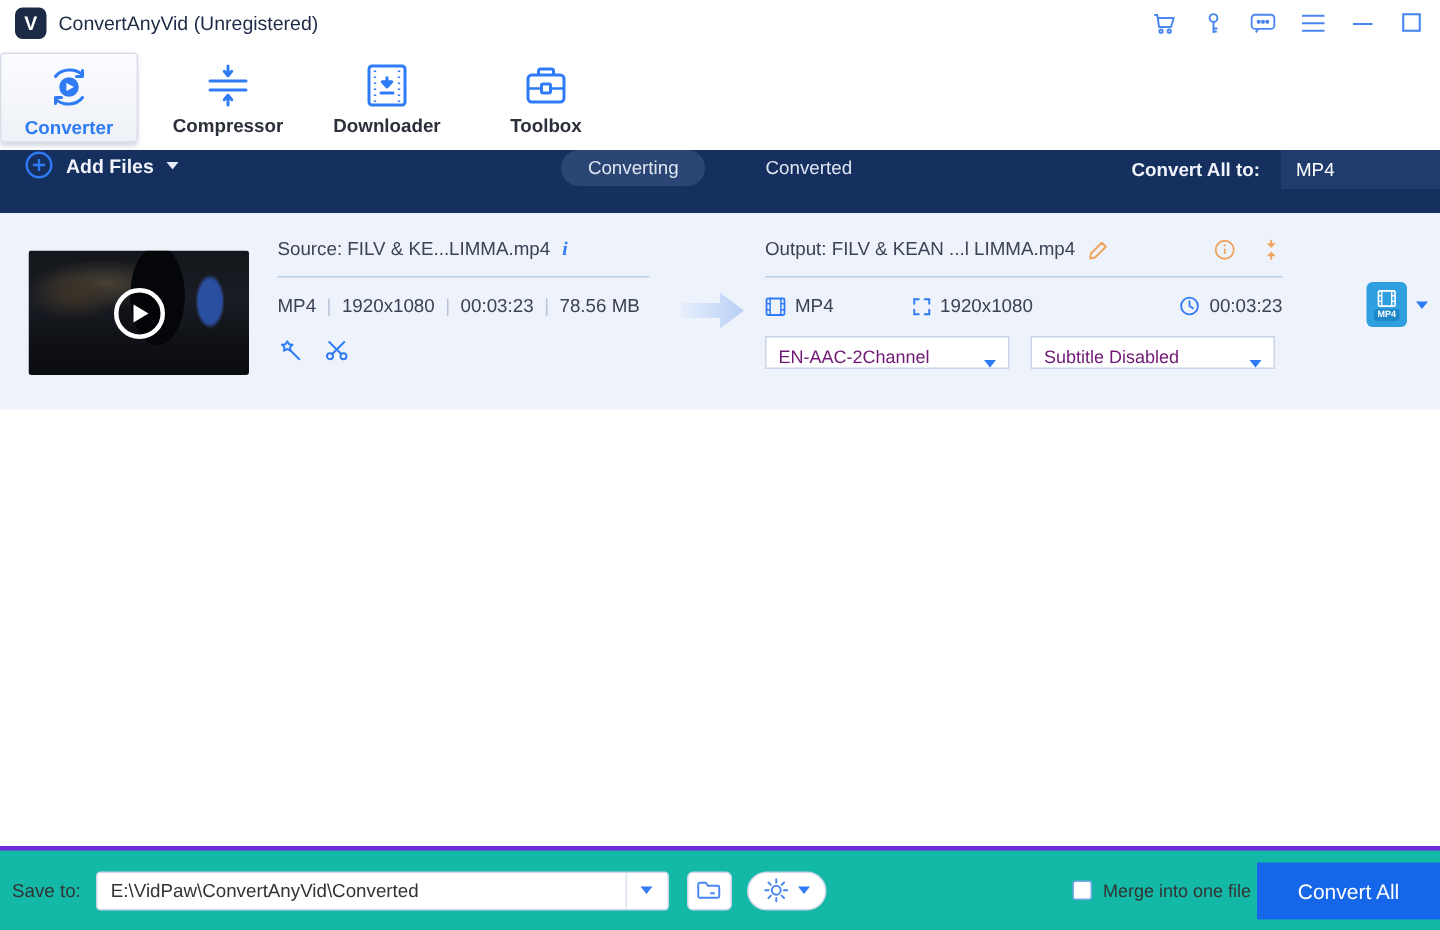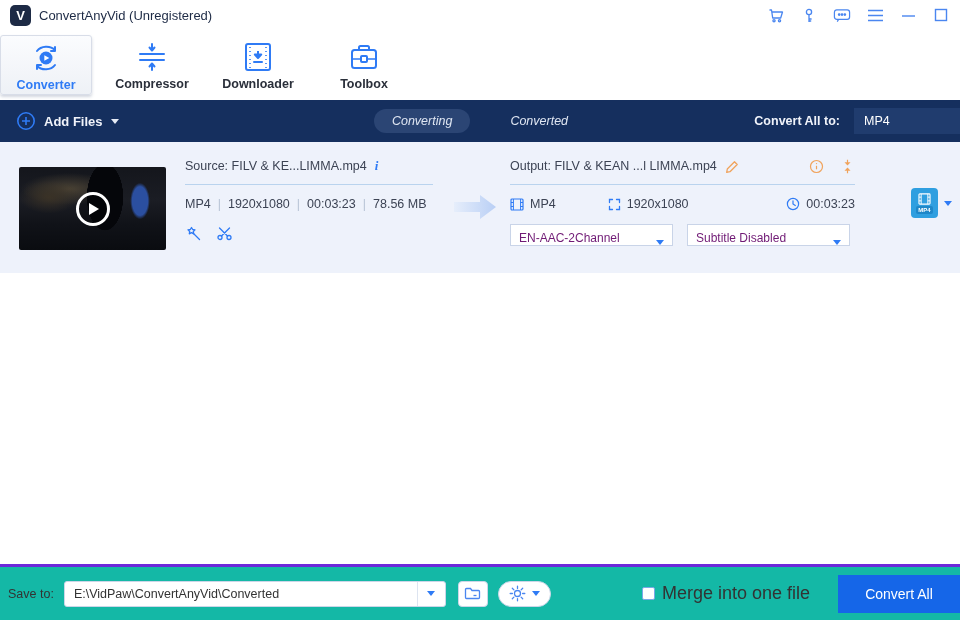--- a/index.html
+++ b/index.html
@@ -19,26 +19,26 @@
   .tabstrip { height:70px; background:#fff; display:flex; align-items:flex-start; gap:14px; padding-top:5px; }
   .navtab { width:92px; height:60px; display:flex; flex-direction:column; align-items:center; justify-content:flex-start;
             padding-top:5px; border-radius:3px; cursor:pointer; }
   .navtab .nt-icon { height:34px; display:flex; align-items:center; justify-content:center; color:#2f7bf5; }
   .navtab .nt-label { font-size:12.5px; font-weight:bold; color:#2a2f3a; margin-top:3px; }
   .navtab.active { background:linear-gradient(#fbfcfe,#eef1f6); border:1px solid #d8dde8;
                    box-shadow:0 2px 3px rgba(80,95,130,.25); }
   .navtab.active .nt-label { color:#2f7bf5; }
 
   
-  .navybar { height:42px; background:#152f5e; display:flex; align-items:center; padding:0 16px; color:#e6ebf5; }
+  .navybar { height:42px; background:#152f5e; display:flex; align-items:flex-start; padding:0 16px; color:#e6ebf5; }
   .addfiles { display:flex; align-items:center; gap:8px; cursor:pointer; }
   .addfiles .af-label { font-size:13px; font-weight:bold; color:#f0f3fa; }
   .caret { width:0; height:0; border-left:4px solid transparent; border-right:4px solid transparent; border-top:5px solid #e6ebf5; display:inline-block; }
   .caret.blue { border-top-color:#2f7bf5; }
-  .mid-tabs { position:absolute; left:0; right:0; display:flex; justify-content:center; gap:22px; pointer-events:none;font-style:italic; }
+  .mid-tabs { position:absolute; left:0; right:0; display:flex; justify-content:center; gap:22px; pointer-events:none; }
   .mid-tabs > div { pointer-events:auto; }
   .pill { font-size:12.5px; padding:5px 18px; border-radius:12px; cursor:pointer; color:#dfe6f2; }
   .pill.active { background:#2b4574; }
   .convert-to { margin-left:auto; display:flex; align-items:center; gap:14px; z-index:2; }
   .convert-to .ct-label { font-size:12.5px; font-weight:bold; color:#f0f3fa; }
   .ct-value { background:#203c6e; height:26px; width:106px; margin-right:-16px; display:flex; align-items:center; padding-left:10px; font-size:12.5px; color:#fff; cursor:pointer; }
 
   
   .filelist { background:#fff; }
   .filerow { height:131px; background:#eef2fb; position:relative; }
@@ -93,22 +93,22 @@
   .saveto-label { font-size:12.5px; color:#333; margin-right:10px; }
   .pathbox { width:382px; height:26px; background:#fff; border:1px solid #ccd6e8; border-radius:3px; display:flex; align-items:center; }
   .pathbox .path-text { flex:1; font-size:12.5px; color:#333; padding:0 9px; white-space:nowrap; overflow:hidden; }
   .pathbox .path-caret { width:28px; align-self:stretch; border-left:1px solid #dde4f0; display:flex; align-items:center; justify-content:center; cursor:pointer; }
   .sqbtn { width:30px; height:26px; background:#fff; border:1px solid #ccd6e8; border-radius:4px; margin-left:12px;
            display:flex; align-items:center; justify-content:center; color:#4a86f0; cursor:pointer; }
   .gearpill { height:26px; background:#fff; border:1px solid #ccd6e8; border-radius:13px; margin-left:10px; padding:0 10px;
               display:flex; align-items:center; gap:6px; color:#4a86f0; cursor:pointer; }
   .mergewrap { margin-left:auto; display:flex; align-items:center; gap:7px; }
   .checkbox { width:13px; height:13px; background:#fff; border:1px solid #7aa8e8; border-radius:2px; cursor:pointer; }
-  .merge-label { font-size:18px; color:#333; }
-  .convert-all { width:122px; height:38px; margin-left:28px; background:#1566e8; color:#fff; border:none;
+  .merge-label { font-size:12px; color:#333; }
+  .convert-all { width:122px; height:38px; margin-left:4px; background:#1566e8; color:#fff; border:none;
                  font-size:14px; font-family:"Liberation Sans", sans-serif; cursor:pointer; }
   svg { display:block; }
 </style>
 </head>
 <body>
 
 <div class="titlebar">
   <div class="logo">V</div>
   <div class="app-title">ConvertAnyVid (Unregistered)</div>
   <div class="titlebar-icons">

